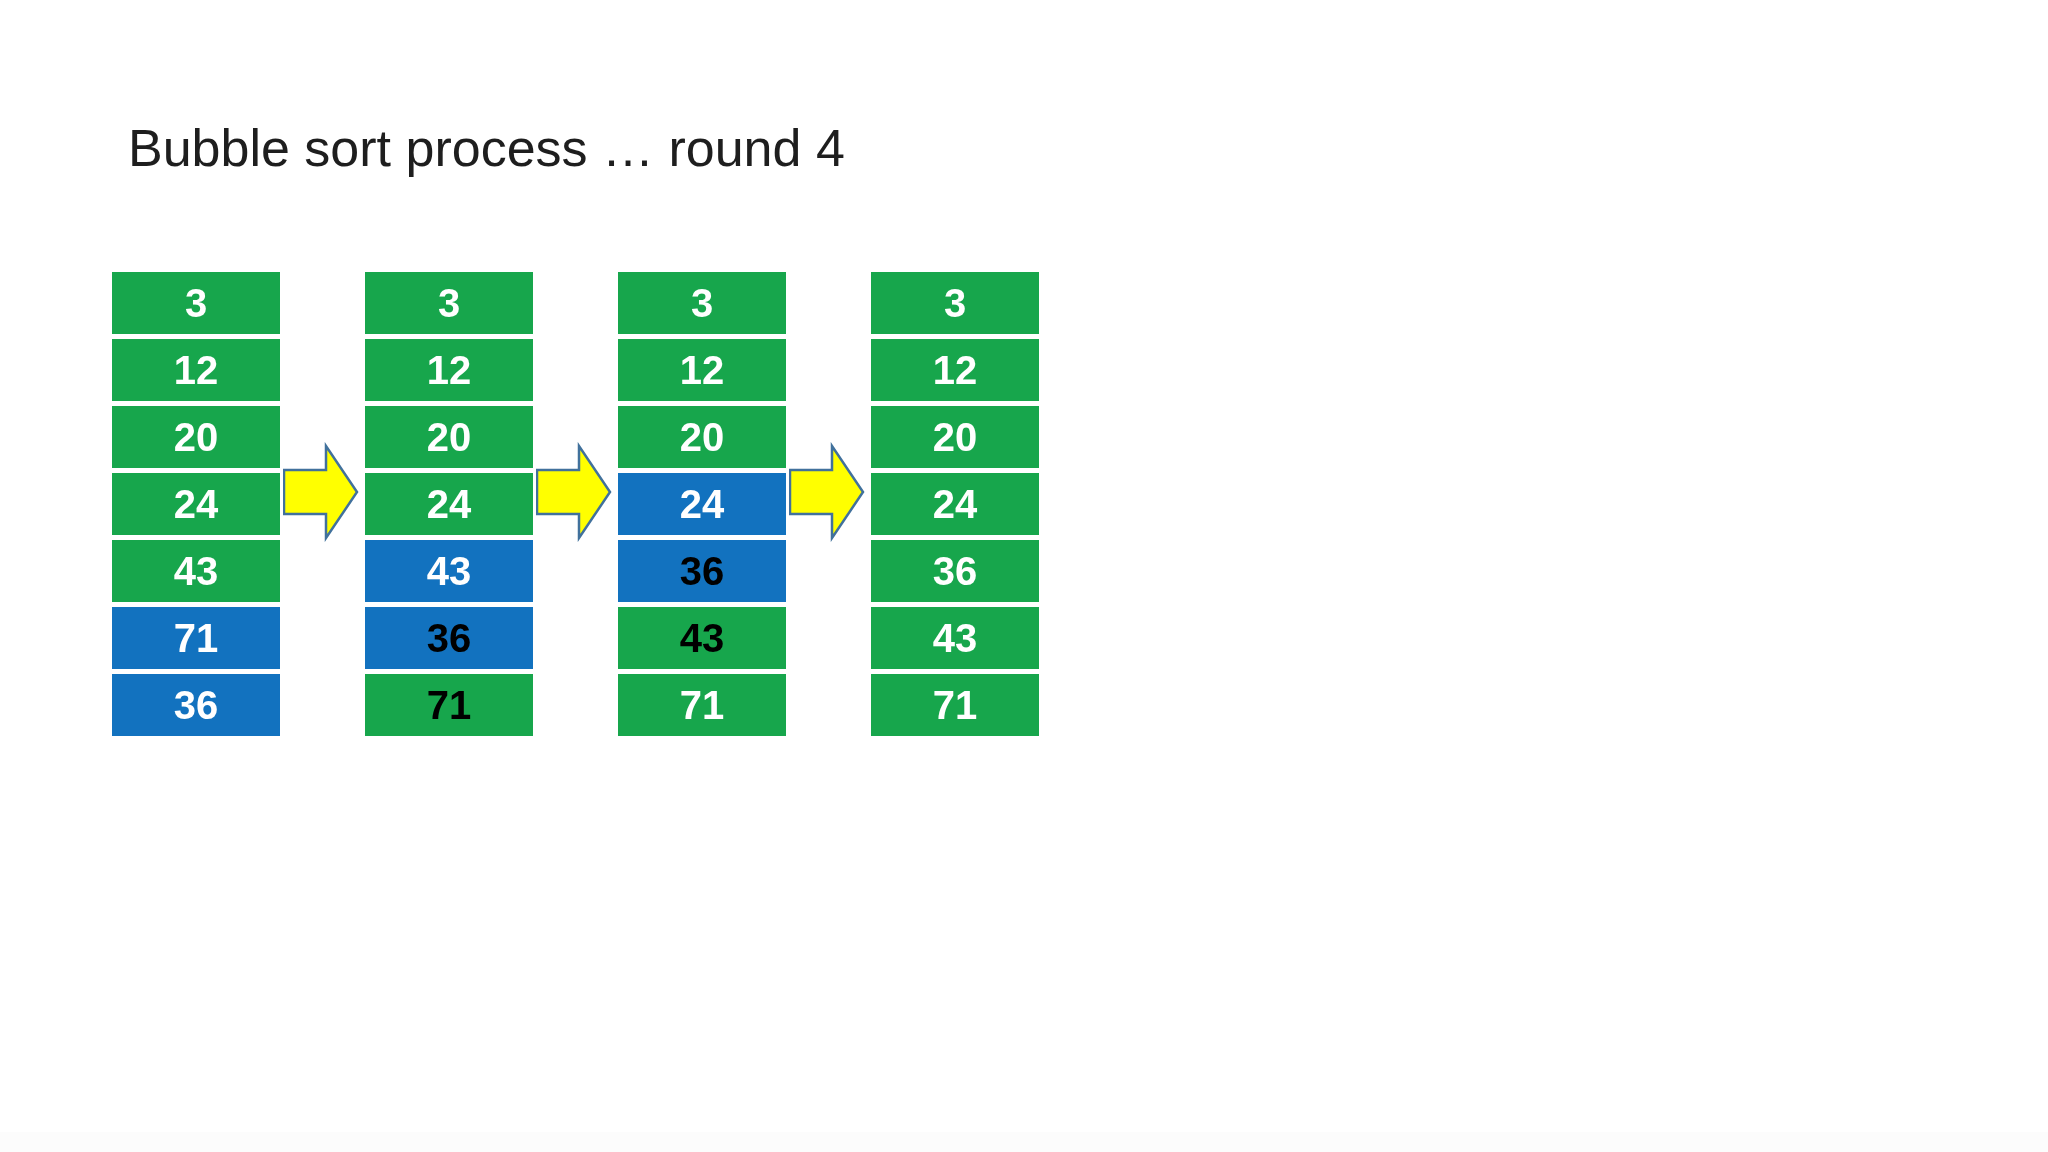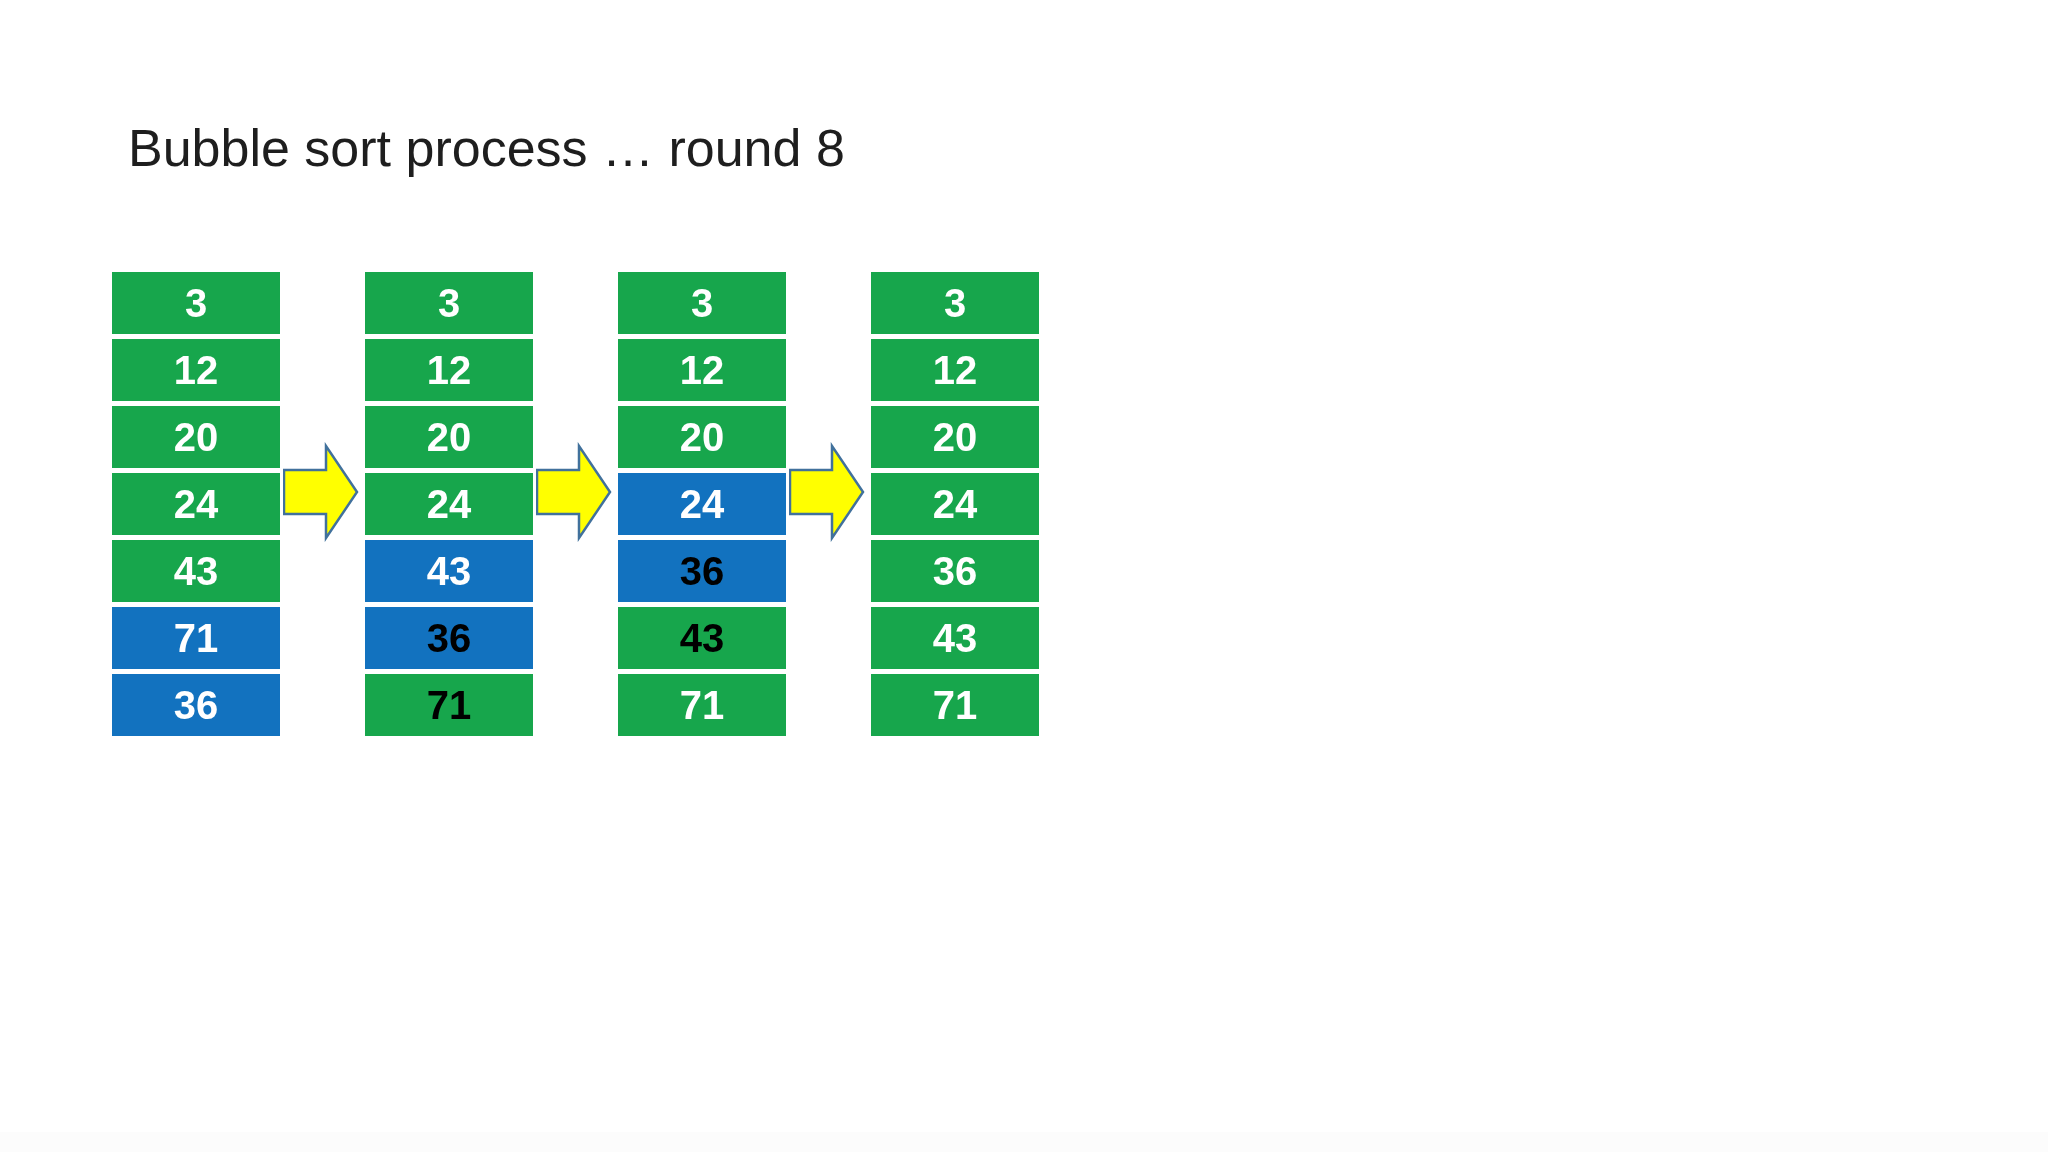--- a/index.html
+++ b/index.html
@@ -61,21 +61,21 @@
     left: 0;
     bottom: 0;
     width: 100%;
     height: 20px;
     background: #fcfcfc;
   }
 </style>
 </head>
 <body>
 
-<h1 class="slide-title">Bubble sort process … round 8</h1>
+<h1 class="slide-title">Bubble sort process … round 4</h1>
 
 <div id="diagram">
     <div class="column" style="left: 112px;">
       <div class="cell" style="background: rgb(23, 166, 76); color: rgb(255, 255, 255);">3</div>
       <div class="cell" style="background: rgb(23, 166, 76); color: rgb(255, 255, 255);">12</div>
       <div class="cell" style="background: rgb(23, 166, 76); color: rgb(255, 255, 255);">20</div>
       <div class="cell" style="background: rgb(23, 166, 76); color: rgb(255, 255, 255);">24</div>
       <div class="cell" style="background: rgb(23, 166, 76); color: rgb(255, 255, 255);">43</div>
       <div class="cell" style="background: rgb(18, 114, 191); color: rgb(255, 255, 255);">71</div>
       <div class="cell" style="background: rgb(18, 114, 191); color: rgb(255, 255, 255);">36</div>

